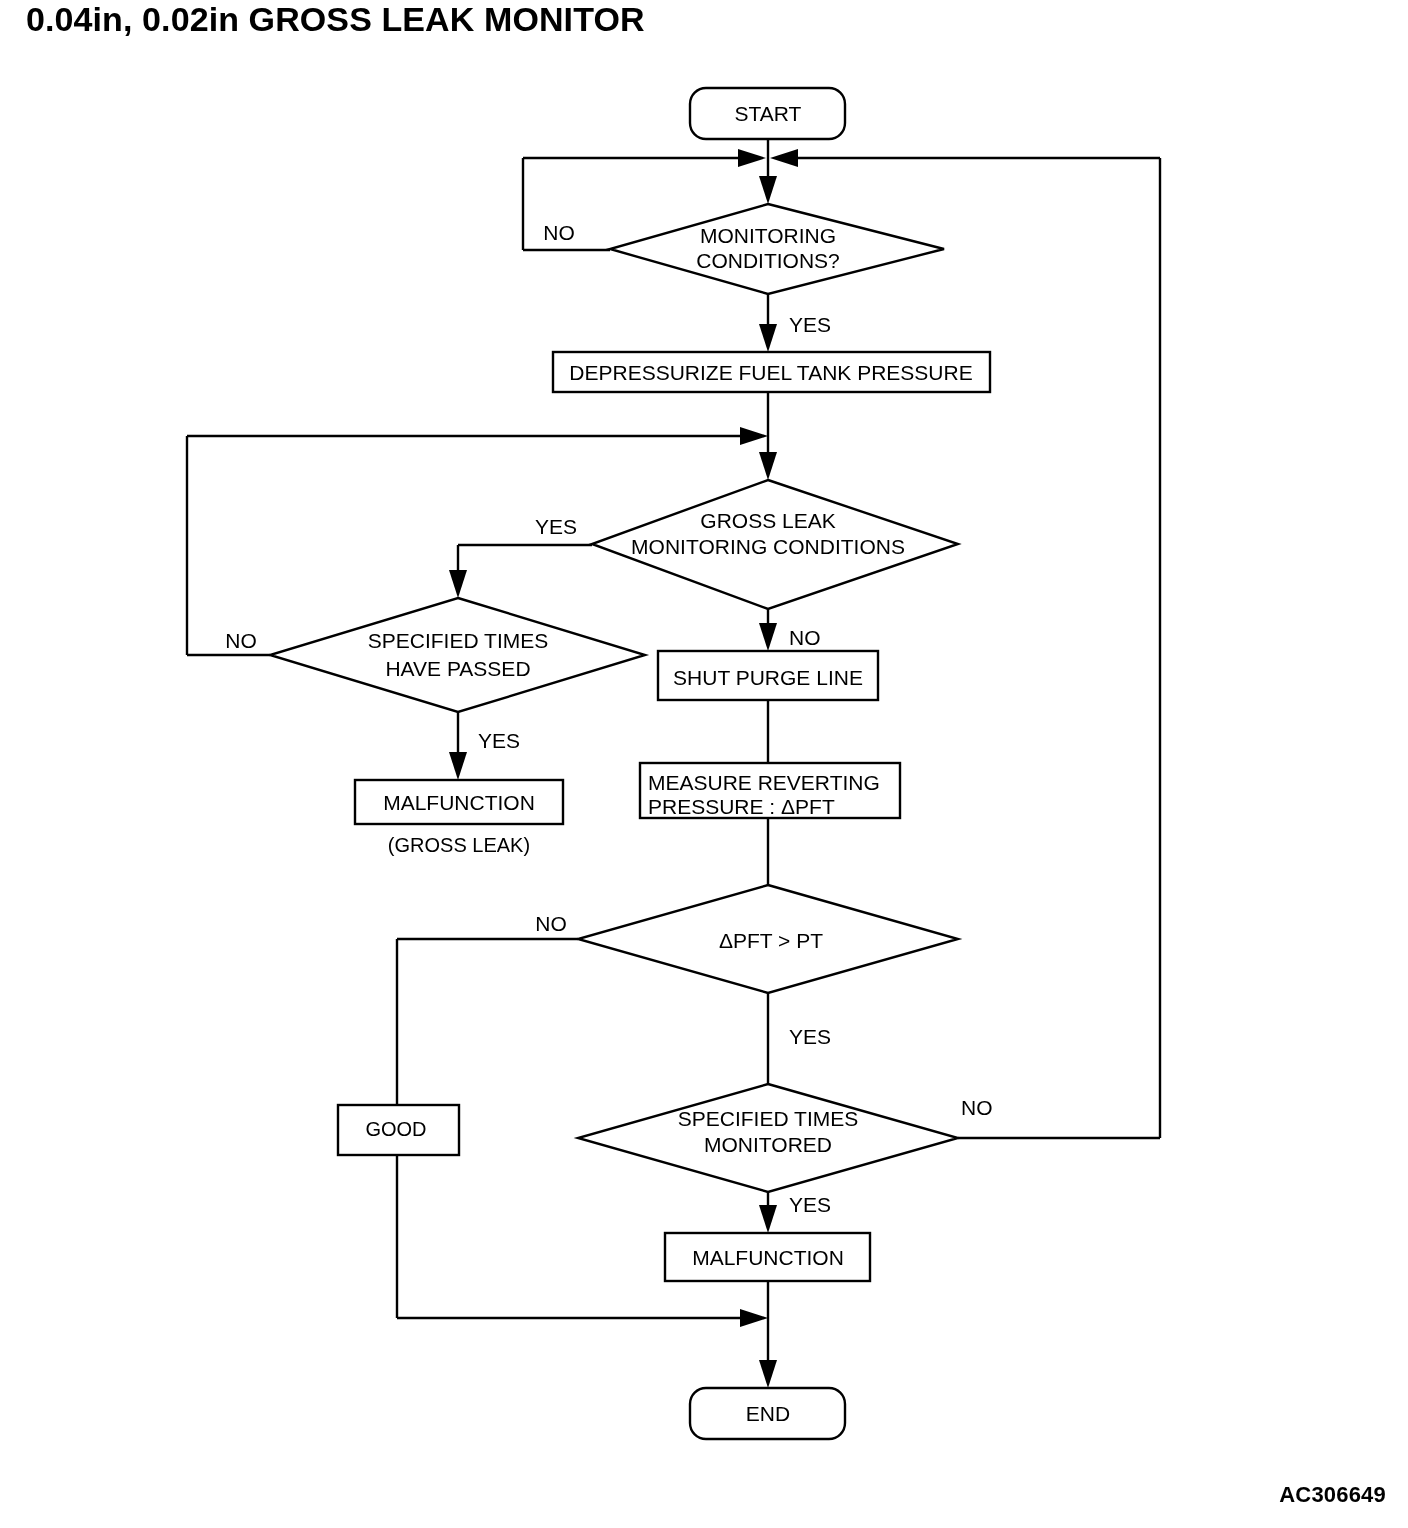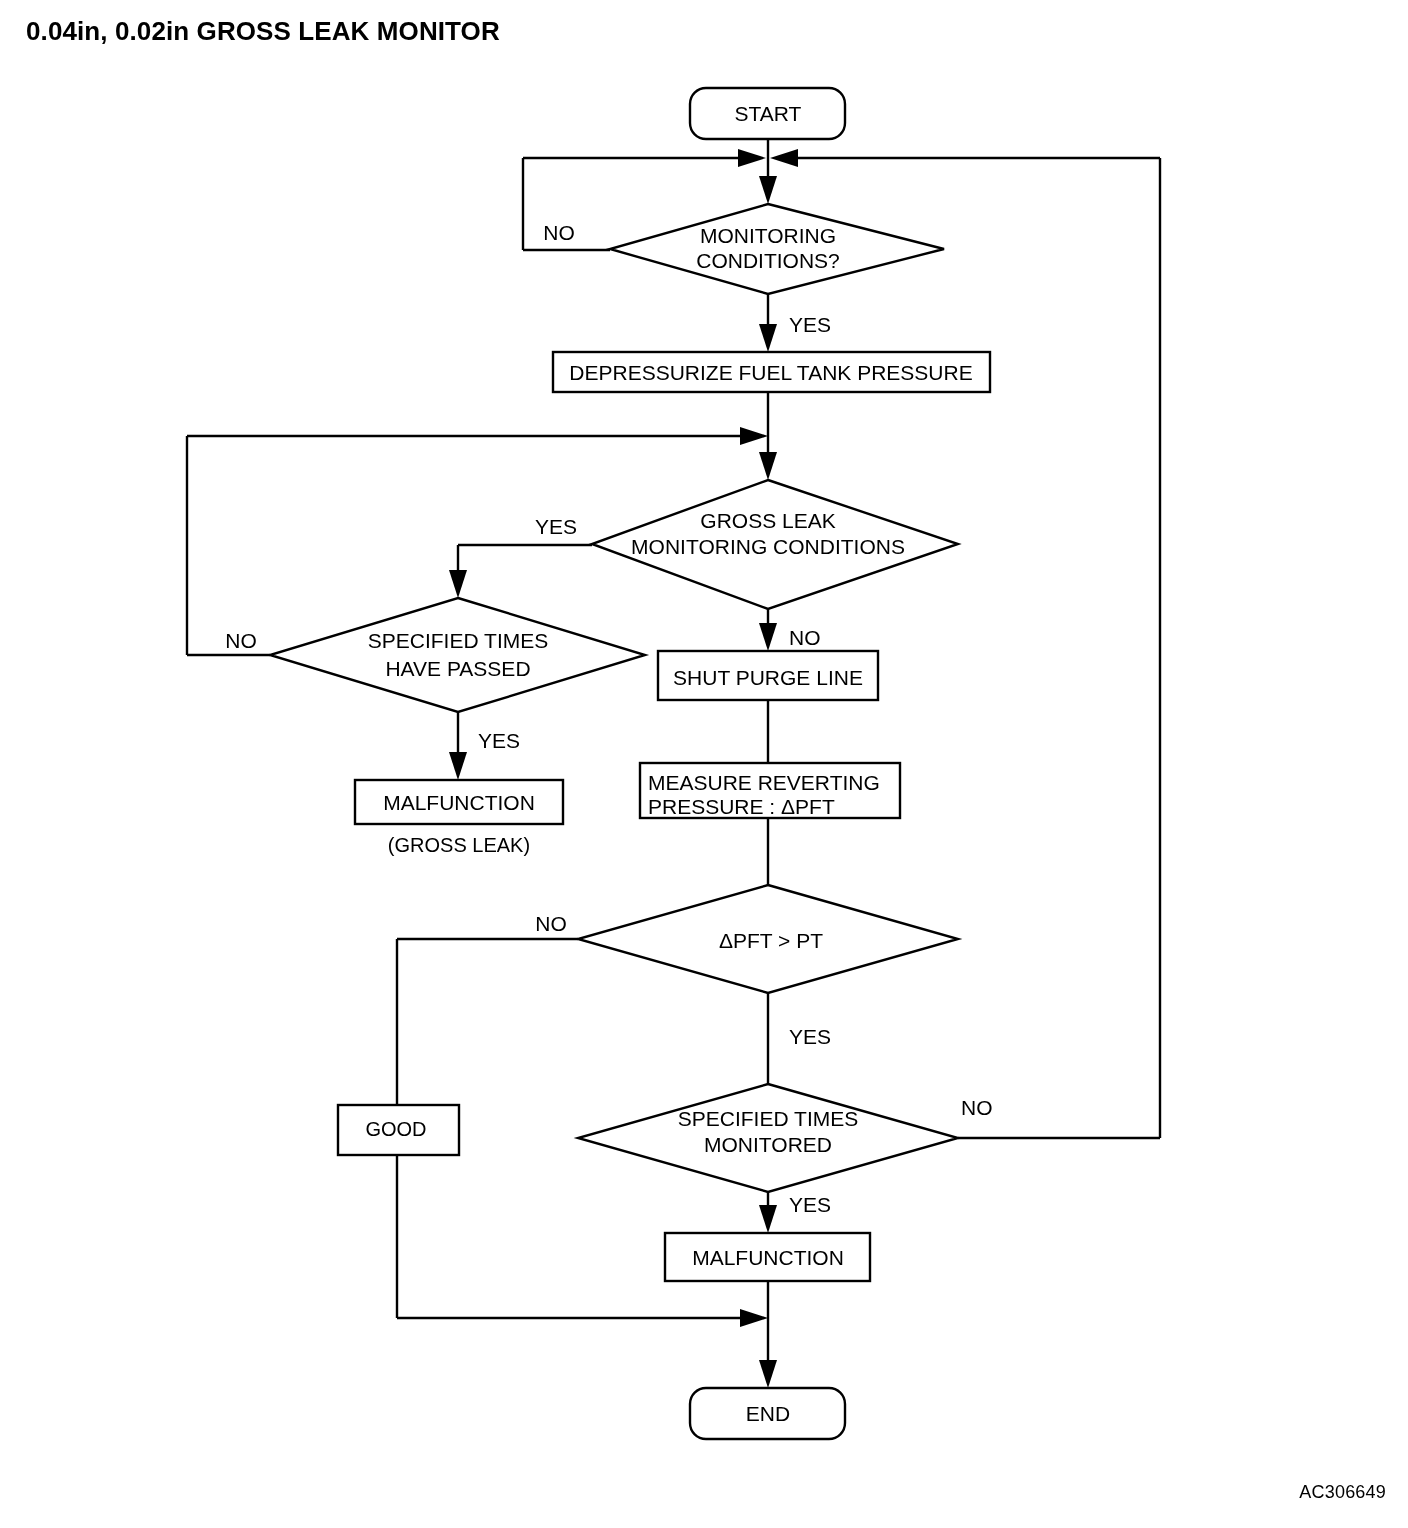--- a/index.html
+++ b/index.html
@@ -11,39 +11,39 @@
     width: 1408px;
     height: 1528px;
     font-family: "Liberation Sans", sans-serif;
     color: #000000;
     position: relative;
     overflow: hidden;
   }
   #page-title {
     position: absolute;
     left: 26px;
-    top: 16px;
-    font-size: 26px;
+    top: 0;
+    font-size: 34px;
     font-weight: bold;
     letter-spacing: 0.1px;
     white-space: nowrap;
   }
   #flow-svg {
     position: absolute;
     left: 0;
     top: 0;
     width: 1408px;
     height: 1528px;
   }
   #ref-code {
     position: absolute;
     right: 22px;
     top: 1482px;
-    font-size: 18px;
-    font-weight: normal;
+    font-size: 22px;
+    font-weight: bold;
     letter-spacing: 0.2px;
   }
   svg text {
     font-family: "Liberation Sans", sans-serif;
     fill: #000000;
   }
   .node-label {
     font-size: 21px;
   }
   .branch-label {

